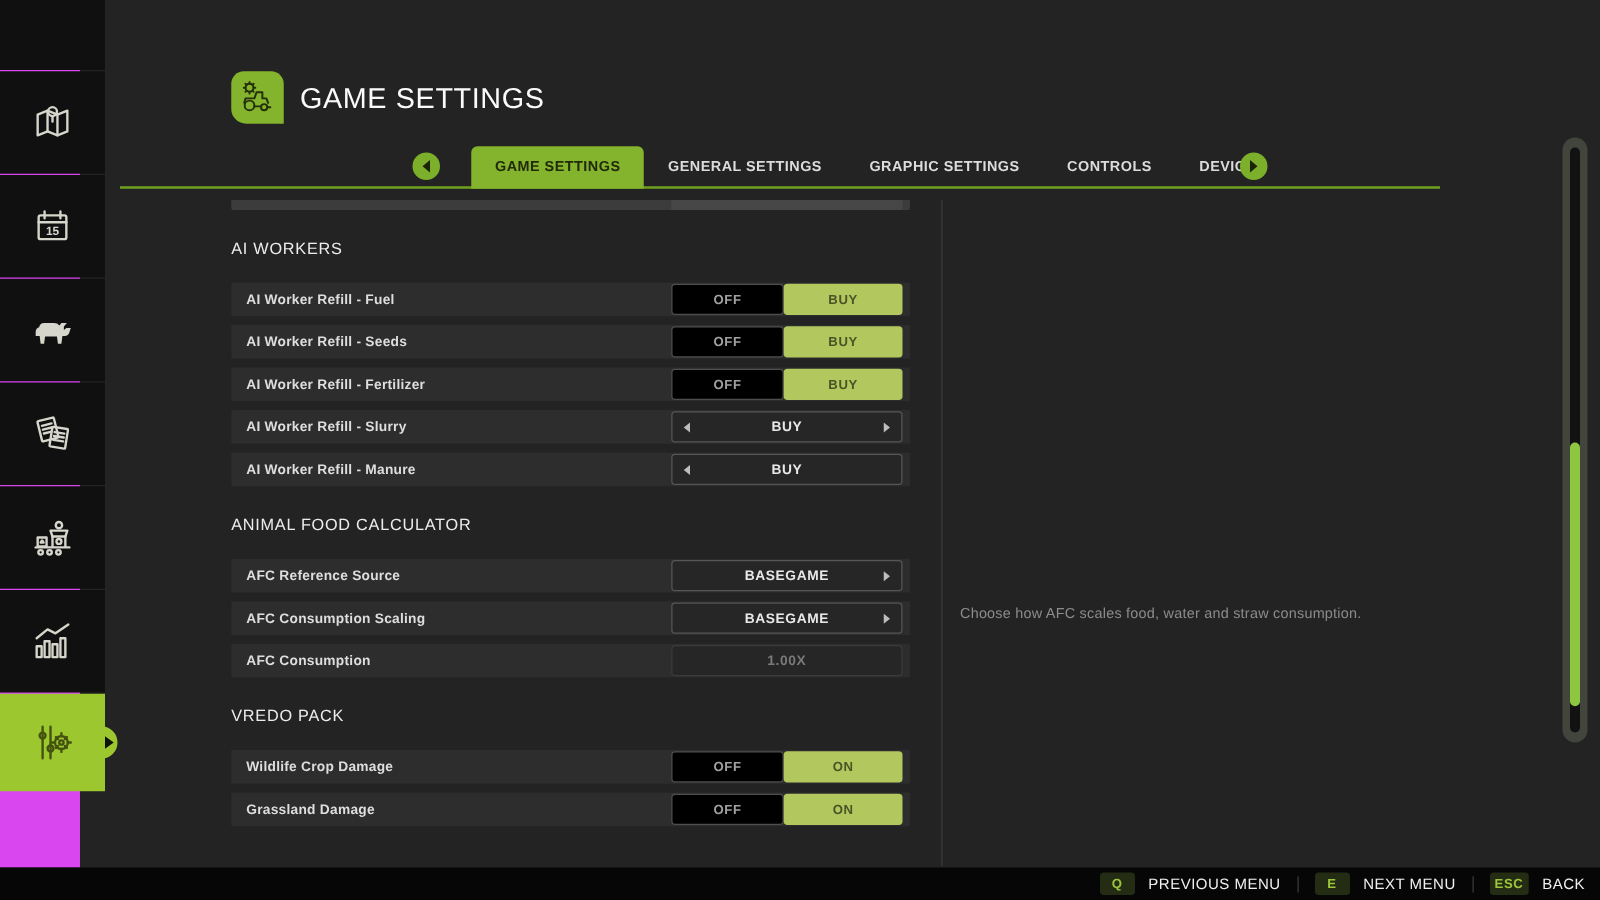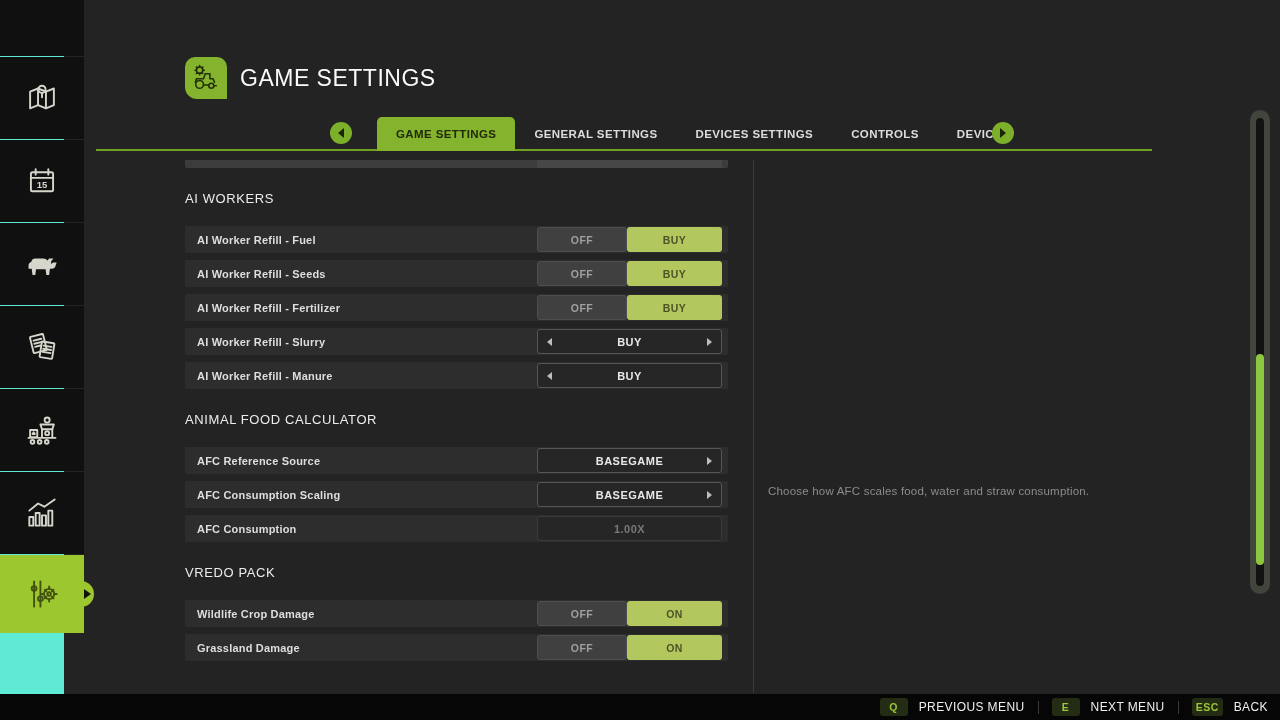--- a/index.html
+++ b/index.html
@@ -1,21 +1,21 @@
 <!DOCTYPE html>
 <html><head>
 <meta charset="utf-8">
 <style>
   html,body{margin:0;padding:0;background:#000;}
   .stage{position:relative;width:1280px;height:720px;overflow:hidden;
          background:#232323;font-family:"Liberation Sans",sans-serif;
          -webkit-font-smoothing:antialiased;}
 
   
-  .sidebar{position:absolute;left:0;top:0;width:64px;height:694px;background:#5eead4;}
+  .sidebar{position:absolute;left:0;top:0;width:64px;height:694px;background:#d946ef;}
   .tile{position:absolute;left:0;width:84px;background:#101010;
         display:flex;align-items:center;justify-content:center;color:#d6d6cc;}
   .tile svg{width:38px;height:38px;stroke:currentColor;fill:none;
             stroke-width:2.4;stroke-linecap:round;stroke-linejoin:round;}
   .tile.active{background:#9cc72f;color:#44520f;}
   .tile.active .bump{position:absolute;right:-10px;top:50%;margin-top:-13px;width:26px;height:26px;
                      border-radius:50%;background:#9cc72f;}
   .tile.active .notch{position:absolute;right:-7px;top:50%;margin-top:-5px;width:0;height:0;
                       border-top:5px solid transparent;border-bottom:5px solid transparent;
                       border-left:7px solid #101408;z-index:2;}
@@ -49,21 +49,21 @@
   .sec-title{margin:16px 0 0 0;height:30px;line-height:30px;color:#ececec;font-size:13px;
              font-weight:400;letter-spacing:0.6px;}
   .rows{margin-top:12px;}
   .row{position:relative;display:flex;align-items:center;height:27px;background:#2d2d2d;
        margin-bottom:7px;border-radius:1px;}
   .row .lbl{padding-left:12px;color:#dedede;font-size:11px;font-weight:bold;letter-spacing:0.2px;}
   .ctl{position:absolute;right:6px;top:0;height:27px;display:flex;align-items:center;}
   .toggle{display:flex;width:185px;height:25px;}
   .seg{display:flex;align-items:center;justify-content:center;font-size:10.5px;font-weight:bold;
        letter-spacing:0.5px;border-radius:3px;box-sizing:border-box;}
-  .seg.off{width:90px;background:#404040;border:1px solid #4e4e4e;color:#a0a0a0;}
+  .seg.off{width:90px;background:#000000;border:1px solid #4e4e4e;color:#a0a0a0;}
   .seg.sel{width:95px;background:#b3c75f;color:#4c5426;}
   .selector{position:relative;display:flex;align-items:center;justify-content:center;
             width:185px;height:25px;box-sizing:border-box;background:#262626;
             border:1px solid #565656;border-radius:3px;color:#e8e8e8;
             font-size:11px;font-weight:bold;letter-spacing:0.5px;}
   .selector.disabled{border-color:#3b3b3b;color:#7a7a7a;}
   .arr{position:absolute;top:50%;margin-top:-4px;width:0;height:0;}
   .arr.l{left:9px;border-top:4px solid transparent;border-bottom:4px solid transparent;
          border-right:5px solid #bdbdbd;}
   .arr.r{right:9px;border-top:4px solid transparent;border-bottom:4px solid transparent;
@@ -194,21 +194,21 @@
   </div>
   <div class="ptitle">GAME SETTINGS</div>
 
   <div class="tab-underline"></div>
   <div class="navcircle left">
       <span class="tri-l"></span>
     </div>
   <div class="tabs">
       <div class="tab active">GAME SETTINGS</div>
       <div class="tab">GENERAL SETTINGS</div>
-      <div class="tab">DEVICES SETTINGS</div>
+      <div class="tab">GRAPHIC SETTINGS</div>
       <div class="tab">CONTROLS</div>
       <div class="tab">DEVICES</div>
     </div>
   <div class="navcircle right">
       <span class="tri-r"></span>
     </div>
 
   <div class="content">
     <div class="partial-row">
         <span class="ctlbit"></span>

